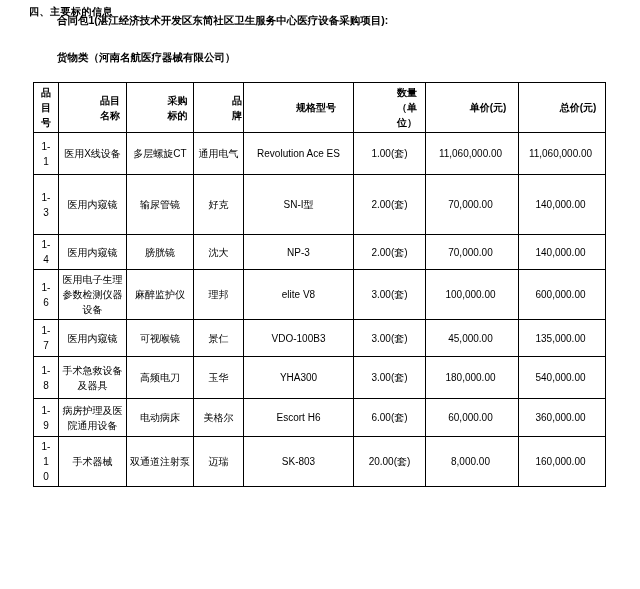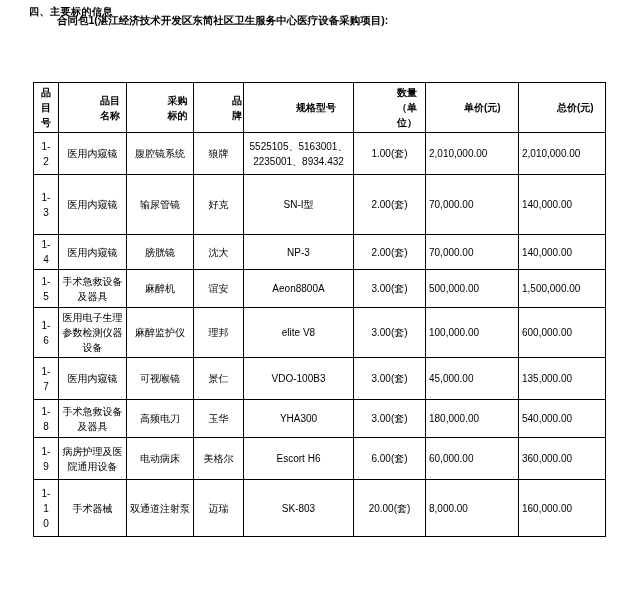--- a/index.html
+++ b/index.html
@@ -52,21 +52,21 @@
     line-height: 1.5;
     word-break: break-all;
     overflow: hidden;
     font-weight: normal;
   }
   table.items th { font-weight: bold; padding-left: 38px; }
   table.items th.idx,
   table.items td.idx { padding: 2px 7px; }
   table.items th.num,
   table.items td.num {
-    text-align: left;
+    text-align: center;
     padding-right: 6px;
   }
   thead tr { height: 44px; }
   tbody tr:nth-child(1)  { height: 42px; }
   tbody tr:nth-child(2)  { height: 60px; }
   tbody tr:nth-child(3)  { height: 34px; }
   tbody tr:nth-child(4)  { height: 38px; }
   tbody tr:nth-child(5)  { height: 37px; }
   tbody tr:nth-child(6)  { height: 42px; }
   tbody tr:nth-child(7)  { height: 38px; }
@@ -76,20 +76,21 @@
 </style>
 </head>
 <body>
 
 <div class="page">
 
   <div class="section-title">四、主要标的信息</div>
 
   <div class="sub-line contract-line">合同包1(湛江经济技术开发区东简社区卫生服务中心医疗设备采购项目):</div>
 
+  <div class="sub-line goods-line">货物类（河南名航医疗器械有限公司）</div>
 
   <table class="items">
     <colgroup>
       <col style="width:25px">
       <col style="width:68px">
       <col style="width:67px">
       <col style="width:50px">
       <col style="width:110px">
       <col style="width:72px">
       <col style="width:93px">
@@ -102,58 +103,48 @@
         <th>采购标的</th>
         <th>品牌</th>
         <th>规格型号</th>
         <th>数量（单位）</th>
         <th class="num">单价(元)</th>
         <th class="num">总价(元)</th>
       </tr>
     </thead>
     <tbody>
         <tr>
-          <td class="idx">1-2</td>
-          <td>医用内窥镜</td>
-          <td>腹腔镜系统</td>
-          <td>狼牌</td>
-          <td>5525105、5163001、2235001、8934.432</td>
+          <td class="idx">1-1</td>
+          <td>医用X线设备</td>
+          <td>多层螺旋CT</td>
+          <td>通用电气</td>
+          <td>Revolution Ace ES</td>
           <td>1.00(套)</td>
-          <td class="num">2,010,000.00</td>
-          <td class="num">2,010,000.00</td>
+          <td class="num">11,060,000.00</td>
+          <td class="num">11,060,000.00</td>
         </tr>
         <tr>
           <td class="idx">1-3</td>
           <td>医用内窥镜</td>
           <td>输尿管镜</td>
           <td>好克</td>
           <td>SN-I型</td>
           <td>2.00(套)</td>
           <td class="num">70,000.00</td>
           <td class="num">140,000.00</td>
         </tr>
         <tr>
           <td class="idx">1-4</td>
           <td>医用内窥镜</td>
           <td>膀胱镜</td>
           <td>沈大</td>
           <td>NP-3</td>
           <td>2.00(套)</td>
           <td class="num">70,000.00</td>
           <td class="num">140,000.00</td>
-        </tr>
-        <tr>
-          <td class="idx">1-5</td>
-          <td>手术急救设备及器具</td>
-          <td>麻醉机</td>
-          <td>谊安</td>
-          <td>Aeon8800A</td>
-          <td>3.00(套)</td>
-          <td class="num">500,000.00</td>
-          <td class="num">1,500,000.00</td>
         </tr>
         <tr>
           <td class="idx">1-6</td>
           <td>医用电子生理参数检测仪器设备</td>
           <td>麻醉监护仪</td>
           <td>理邦</td>
           <td>elite V8</td>
           <td>3.00(套)</td>
           <td class="num">100,000.00</td>
           <td class="num">600,000.00</td>

